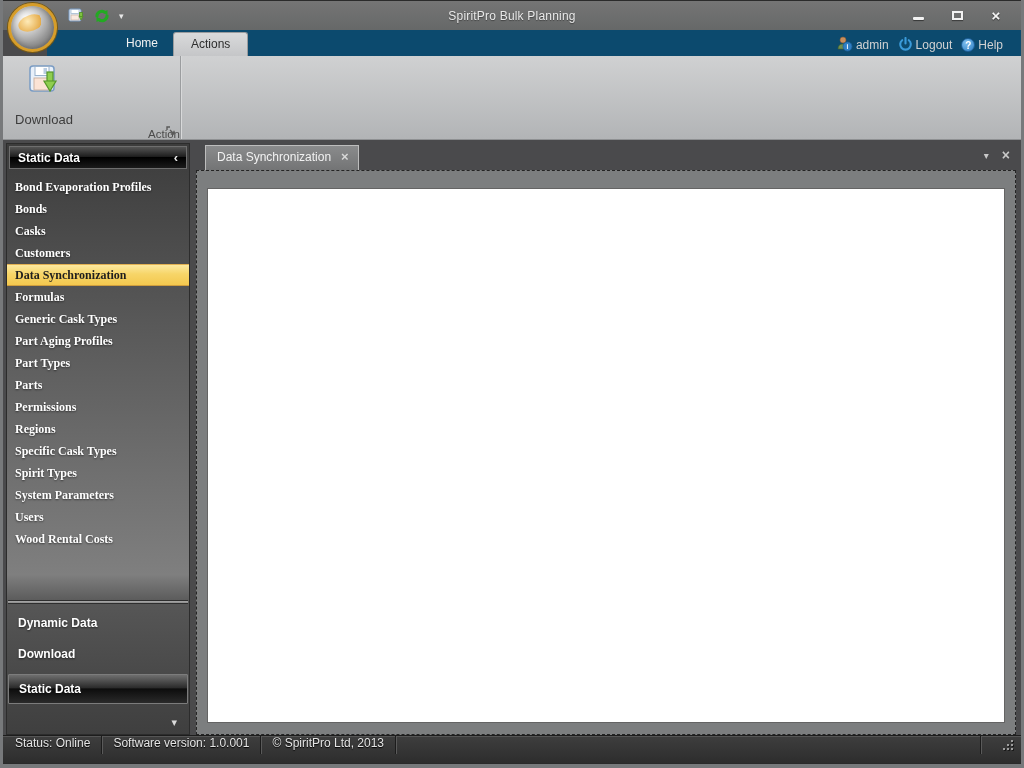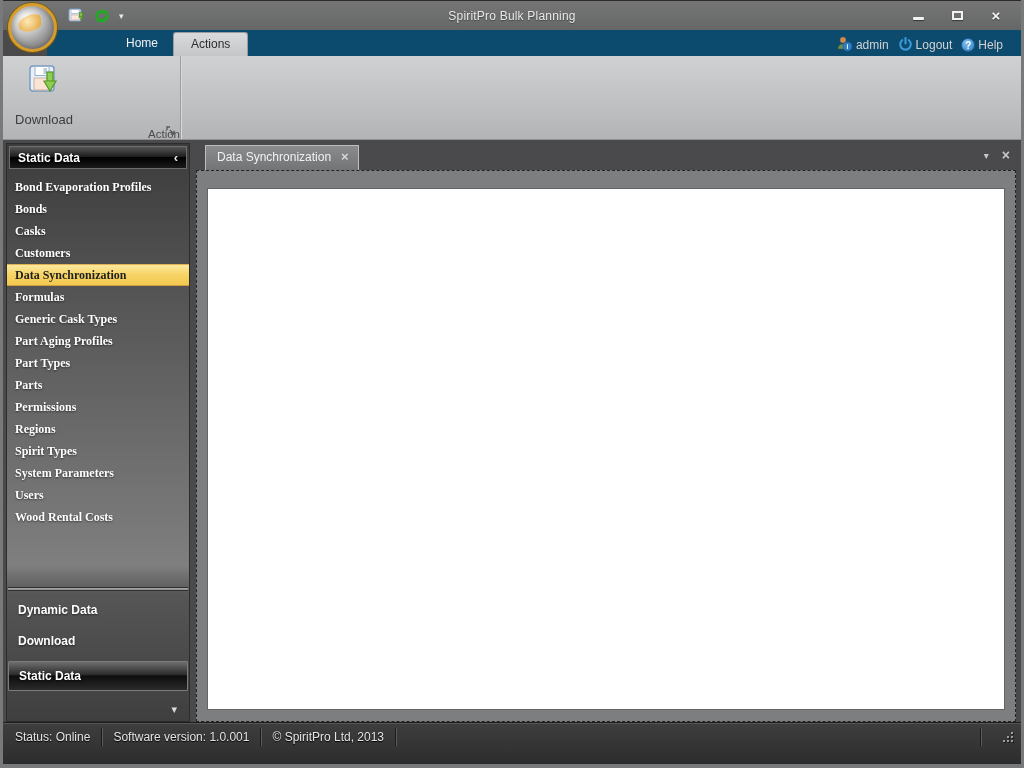--- a/index.html
+++ b/index.html
@@ -91,22 +91,22 @@
              color:#f2f2f2; font-size:12px; cursor:default; }
   .doc-tab .tab-close { color:#d8d8d8; font-size:13px; font-weight:bold; line-height:10px; }
   .doc-strip-controls { position:absolute; right:6px; top:6px; display:flex; align-items:center; gap:13px;
              color:#c9c9c9; }
   .doc-strip-controls .caret { font-size:10px; }
   .doc-strip-controls .x { font-size:14px; font-weight:bold; line-height:12px; }
   .doc-frame { flex:1; border:1px dashed #242424; background:#7c7e7f; padding:17px 10px 11px 10px; min-height:0; }
   .doc-page { width:100%; height:100%; background:#ffffff; border:1px solid #646464; }
 
   
-  .statusbar { height:41px; flex:none; background:linear-gradient(#3e3e3e,#2d2d2d); border-top:1px solid #1d1d1d;
-               box-shadow:inset 0 1px 0 #555; display:flex; align-items:center; padding:0 6px 12px 12px;
+  .statusbar { height:28px; flex:none; background:linear-gradient(#3e3e3e,#2d2d2d); border-top:1px solid #1d1d1d;
+               box-shadow:inset 0 1px 0 #555; display:flex; align-items:flex-start; padding:0 6px 12px 12px;
                color:#e4e4e4; font-size:12px; }
   .seg { white-space:nowrap; text-shadow:0 1px 1px #000; }
   .seg-div { width:1px; height:18px; background:#1c1c1c; box-shadow:1px 0 0 #5a5a5a; margin:0 11px; }
   .sb-right { margin-left:auto; display:flex; align-items:center; }
   .grip { width:13px; height:13px; position:relative; margin-left:10px; cursor:nwse-resize; }
   .grip i { position:absolute; width:2px; height:2px; background:#9d9d9d; box-shadow:1px 1px 0 #1a1a1a; }
   .bottom-frame { height:5px; flex:none; background:#77797b; border-top:1px solid #2a2a2a; }
 
   svg { display:block; }
 </style>
@@ -214,20 +214,21 @@
         <div class="nav-item">Casks</div>
         <div class="nav-item">Customers</div>
         <div class="nav-item selected">Data Synchronization</div>
         <div class="nav-item">Formulas</div>
         <div class="nav-item">Generic Cask Types</div>
         <div class="nav-item">Part Aging Profiles</div>
         <div class="nav-item">Part Types</div>
         <div class="nav-item">Parts</div>
         <div class="nav-item">Permissions</div>
         <div class="nav-item">Regions</div>
+        <div class="nav-item">Specific Cask Types</div>
         <div class="nav-item">Spirit Types</div>
         <div class="nav-item">System Parameters</div>
         <div class="nav-item">Users</div>
         <div class="nav-item">Wood Rental Costs</div>
       </div>
       <div class="nav-spacer"></div>
       <div class="splitter"></div>
       <div class="group-item">Dynamic Data</div>
       <div class="group-item">Download</div>
       <div class="group-item selected">Static Data</div>

